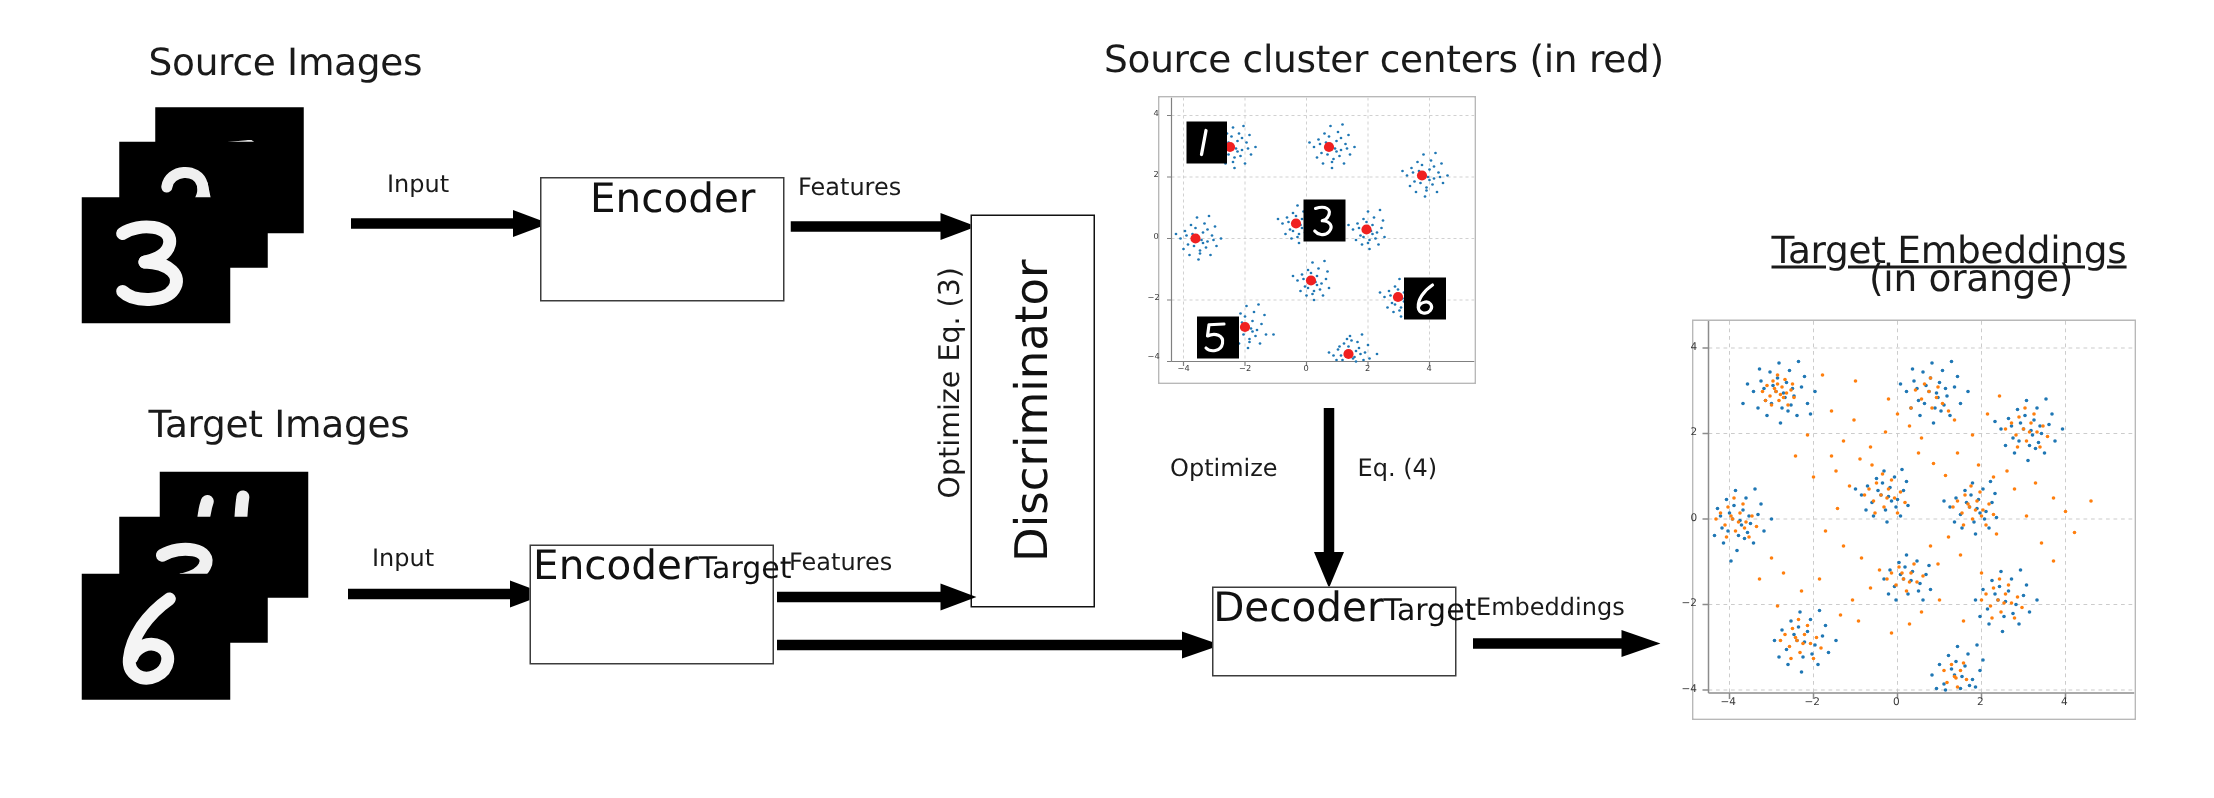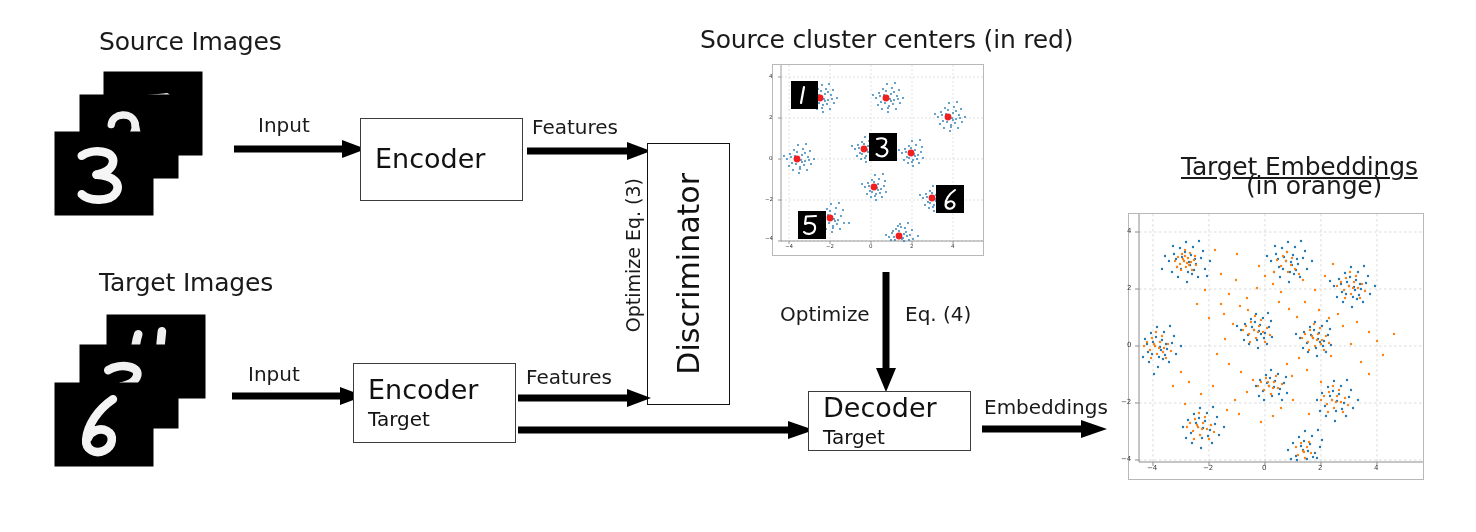--- a/index.html
+++ b/index.html
@@ -25,21 +25,21 @@
     white-space: nowrap;
     letter-spacing: -0.2px;
     margin-left: 44px;
   }
 
   .box {
     box-sizing: border-box;
     border: 1.6px solid #3c3c3c;
     background: #ffffff;
     display: flex;
-    flex-direction: column;
+    flex-direction: row;
     justify-content: center;
     padding-left: 14px;
   }
   .box-main {
     font-size: 27px;
     color: #111;
     line-height: 1.05;
   }
   .box-sub {
     font-size: 20px;
@@ -57,21 +57,21 @@
   }
   .box-vert-label {
     font-size: 30px;
     color: #111;
     writing-mode: vertical-rl;
     transform: rotate(180deg);
     white-space: nowrap;
   }
 
   .edge-label {
-    font-size: 20px;
+    font-size: 16px;
     color: #1a1a1a;
     white-space: nowrap;
   }
   .edge-label-vert {
     font-size: 19px;
     color: #1a1a1a;
     writing-mode: vertical-rl;
     transform: rotate(180deg);
     white-space: nowrap;
   }
@@ -216,21 +216,21 @@
   <svg class="abs" style="left:518px; top:387px;" width="133" height="22">
     <line x1="0" y1="11" x2="113" y2="11" stroke="#000" stroke-width="7"></line>
     <polygon points="109,2 133,11 109,20" fill="#000"></polygon>
   </svg>
 
   <svg class="abs" style="left:518px; top:419px;" width="296" height="22">
     <line x1="0" y1="11" x2="274" y2="11" stroke="#000" stroke-width="7"></line>
     <polygon points="270,2 296,11 270,20" fill="#000"></polygon>
   </svg>
 
-  <div class="abs section-title" style="left:656px; top:25px;text-align:right;">Source cluster centers (in red)</div>
+  <div class="abs section-title" style="left:692px; top:25px;text-align:right;">Source cluster centers (in red)</div>
 
   <div class="abs plot-frame" style="left:772px; top:64px; width:212px; height:192px;">
     <svg width="210" height="190" viewBox="0 0 210 190">
       <rect x="0" y="0" width="210" height="190" fill="#fff"></rect>
 
       <g stroke="#cccccc" stroke-width="0.6" stroke-dasharray="2,2">
         <line x1="16" y1="0" x2="16" y2="176"></line>
         <line x1="57" y1="0" x2="57" y2="176"></line>
         <line x1="98" y1="0" x2="98" y2="176"></line>
         <line x1="139" y1="0" x2="139" y2="176"></line>

